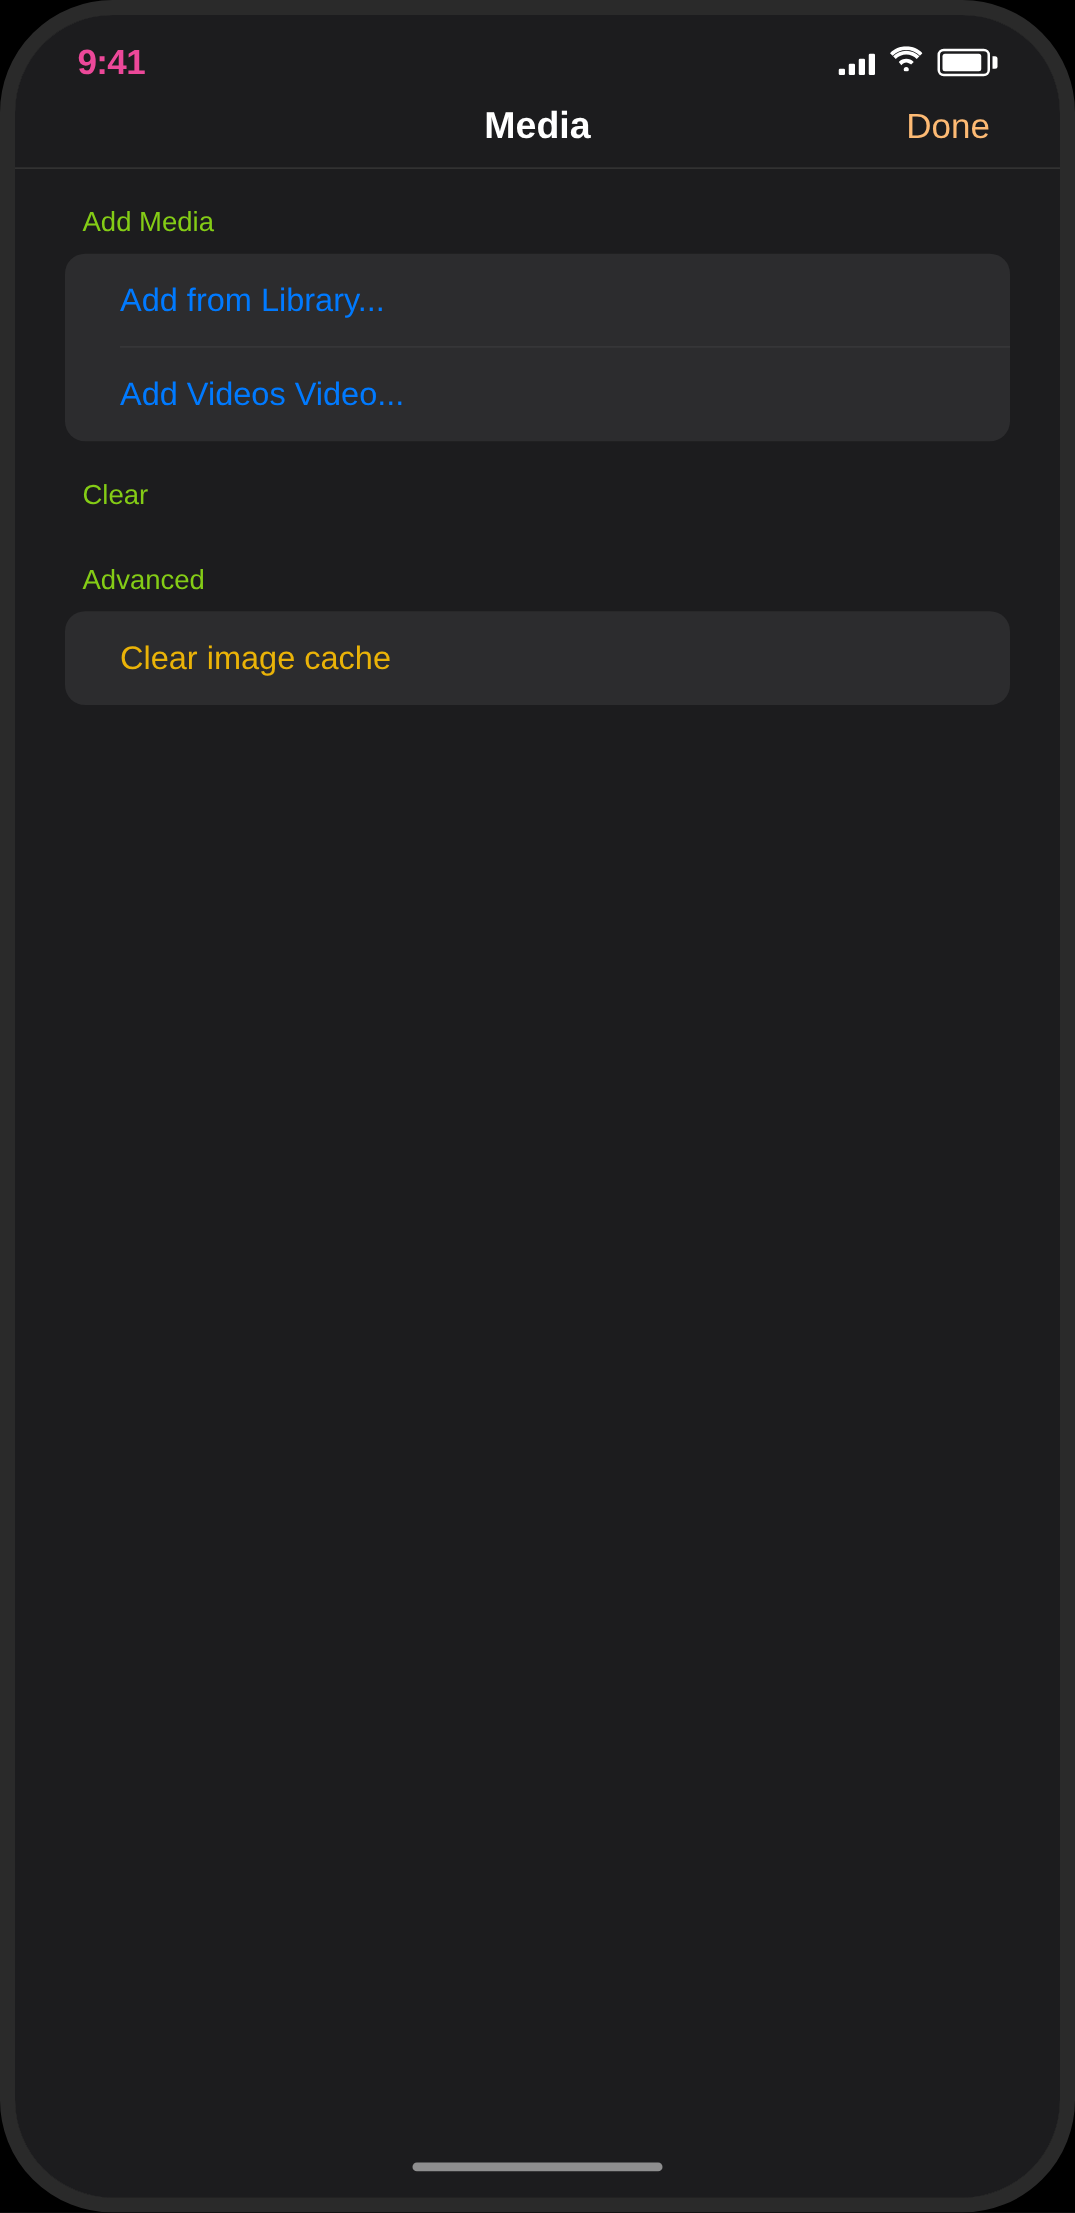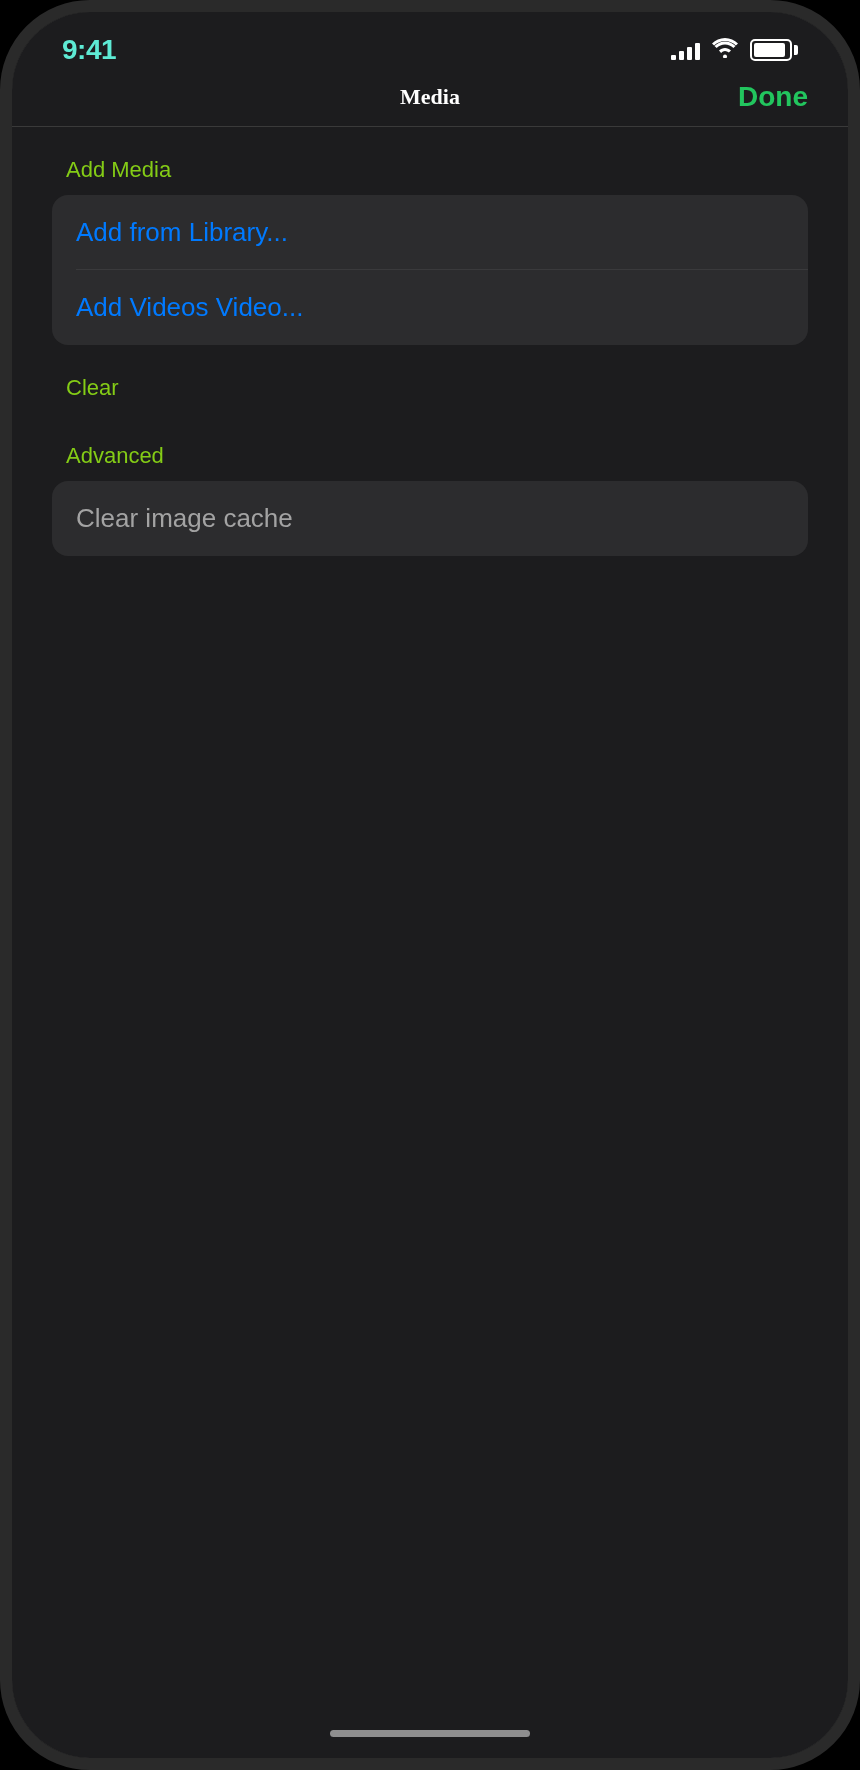--- a/index.html
+++ b/index.html
@@ -38,21 +38,21 @@
     .status-bar {
       display: flex;
       justify-content: space-between;
       align-items: center;
       padding: 18px 50px 0 50px;
       height: 58px;
       flex-shrink: 0;
     }
 
     .status-time {
-      color: #5eead4;
+      color: #ec4899;
       font-size: 28px;
       font-weight: 600;
       letter-spacing: -0.5px;
     }
 
     .status-icons {
       display: flex;
       align-items: center;
       gap: 12px;
     }
@@ -112,31 +112,30 @@
       align-items: center;
       justify-content: center;
       padding: 14px 40px 16px;
       position: relative;
       border-bottom: 1px solid #3a3a3a;
       flex-shrink: 0;
     }
 
     .nav-title {
       color: #fff;
-      font-size: 22px;
+      font-size: 30px;
       font-weight: 600;
-      font-family: Liberation Serif, serif;
     }
 
     .nav-done-btn {
       position: absolute;
-      right: 40px;
-      color: #22c55e;
+      right: 56px;
+      color: #fdba74;
       font-size: 28px;
-      font-weight: 700;
+      font-weight: 400;
       cursor: pointer;
       background: none;
       border: none;
     }
 
     
     .content {
       flex: 1;
       padding: 0 40px;
       overflow-y: auto;
@@ -158,40 +157,41 @@
       border-radius: 16px;
       overflow: hidden;
     }
 
     .card-item {
       padding: 22px 24px;
       display: flex;
       align-items: center;
       cursor: pointer;
       position: relative;
+      margin-left: 20px;
     }
 
     .card-item:not(:last-child)::after {
       content: '';
       position: absolute;
       bottom: 0;
       left: 24px;
       right: 0;
       height: 1px;
       background: #3a3a3c;
     }
 
     .card-item-text {
       color: #007AFF;
       font-size: 26px;
       font-weight: 400;
     }
 
     .card-item-text.danger {
-      color: #a3a3a3;
+      color: #eab308;
     }
 
     
     .cursor-overlay {
       position: absolute;
       width: 80px;
       height: 80px;
       background: rgba(218, 165, 32, 0.85);
       border-radius: 50%;
       pointer-events: none;

